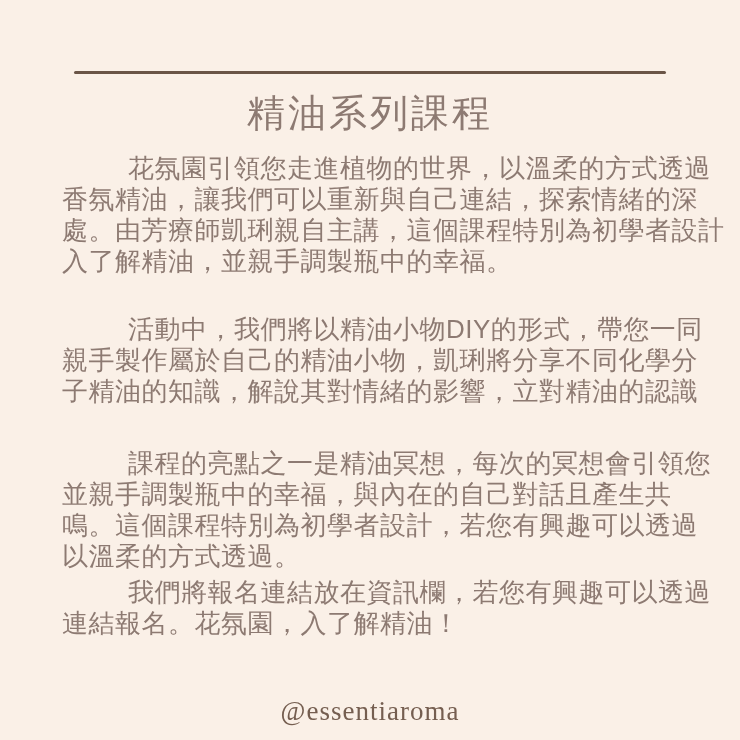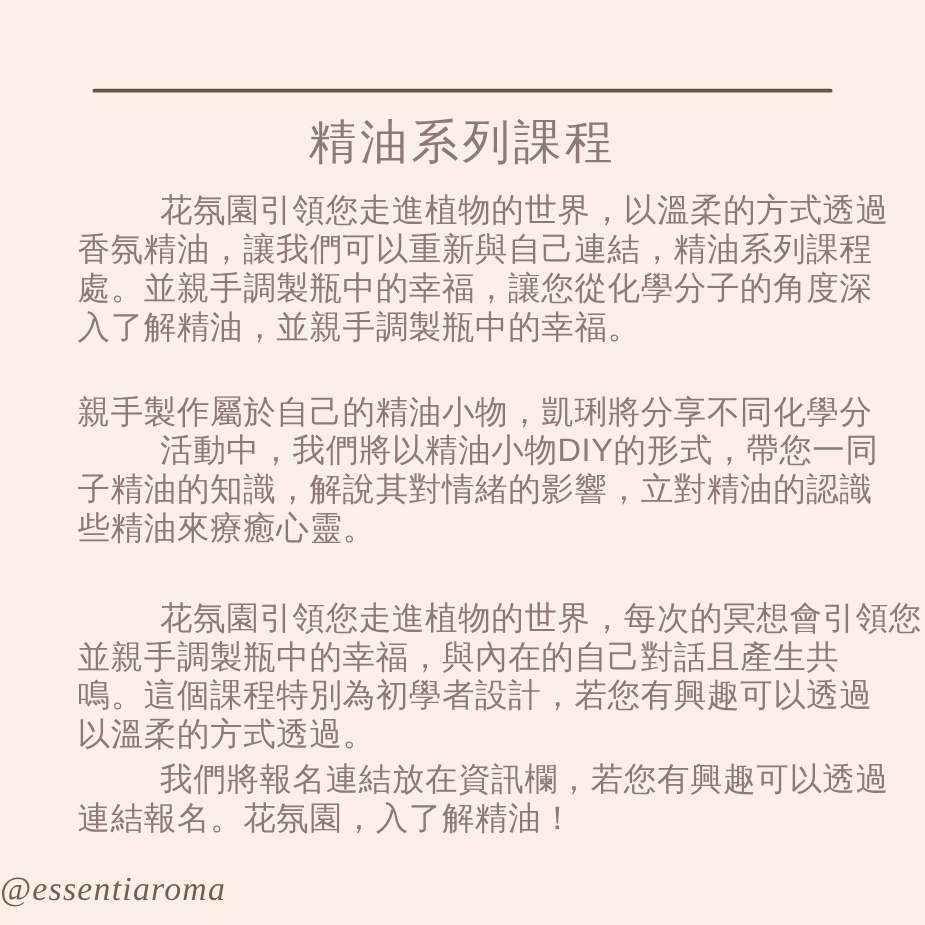--- a/index.html
+++ b/index.html
@@ -59,54 +59,53 @@
   .line {
     white-space: nowrap;
     height: 31px;
   }
   .line.indent { padding-left: 66px; }
   .footer {
     position: absolute;
     top: 696px;
     left: 0;
     width: 100%;
+    text-align: center;
     font-family: "Liberation Serif", "DejaVu Serif", serif;
     font-size: 27px;
     color: var(--footer);
     letter-spacing: 1px;
-    font-style: italic;
   }
 </style>
 </head>
 <body>
 
 <div class="poster">
 
   <div class="rule"></div>
 
   <h1 class="title">精油系列課程</h1>
 
   <div class="content">
 
     <div class="para p1">
       <div class="line indent">花氛園引領您走進植物的世界，以溫柔的方式透過</div>
-      <div class="line">香氛精油，讓我們可以重新與自己連結，精油系列課程</div>
-      <div class="line">處。並親手調製瓶中的幸福，讓您從化學分子的角度深</div>
+      <div class="line">香氛精油，讓我們可以重新與自己連結，探索情緒的深</div>
+      <div class="line">處。由芳療師凱琍親自主講，這個課程特別為初學者設計</div>
       <div class="line">入了解精油，並親手調製瓶中的幸福。</div>
     </div>
 
     <div class="para p2">
+      <div class="line indent">活動中，我們將以精油小物DIY的形式，帶您一同</div>
       <div class="line">親手製作屬於自己的精油小物，凱琍將分享不同化學分</div>
-      <div class="line indent">活動中，我們將以精油小物DIY的形式，帶您一同</div>
       <div class="line">子精油的知識，解說其對情緒的影響，立對精油的認識</div>
-      <div class="line">些精油來療癒心靈。</div>
     </div>
 
     <div class="para p3">
-      <div class="line indent">花氛園引領您走進植物的世界，每次的冥想會引領您</div>
+      <div class="line indent">課程的亮點之一是精油冥想，每次的冥想會引領您</div>
       <div class="line">並親手調製瓶中的幸福，與內在的自己對話且產生共</div>
       <div class="line">鳴。這個課程特別為初學者設計，若您有興趣可以透過</div>
       <div class="line">以溫柔的方式透過。</div>
     </div>
 
     <div class="para p4">
       <div class="line indent">我們將報名連結放在資訊欄，若您有興趣可以透過</div>
       <div class="line">連結報名。花氛園，入了解精油！</div>
     </div>
 

